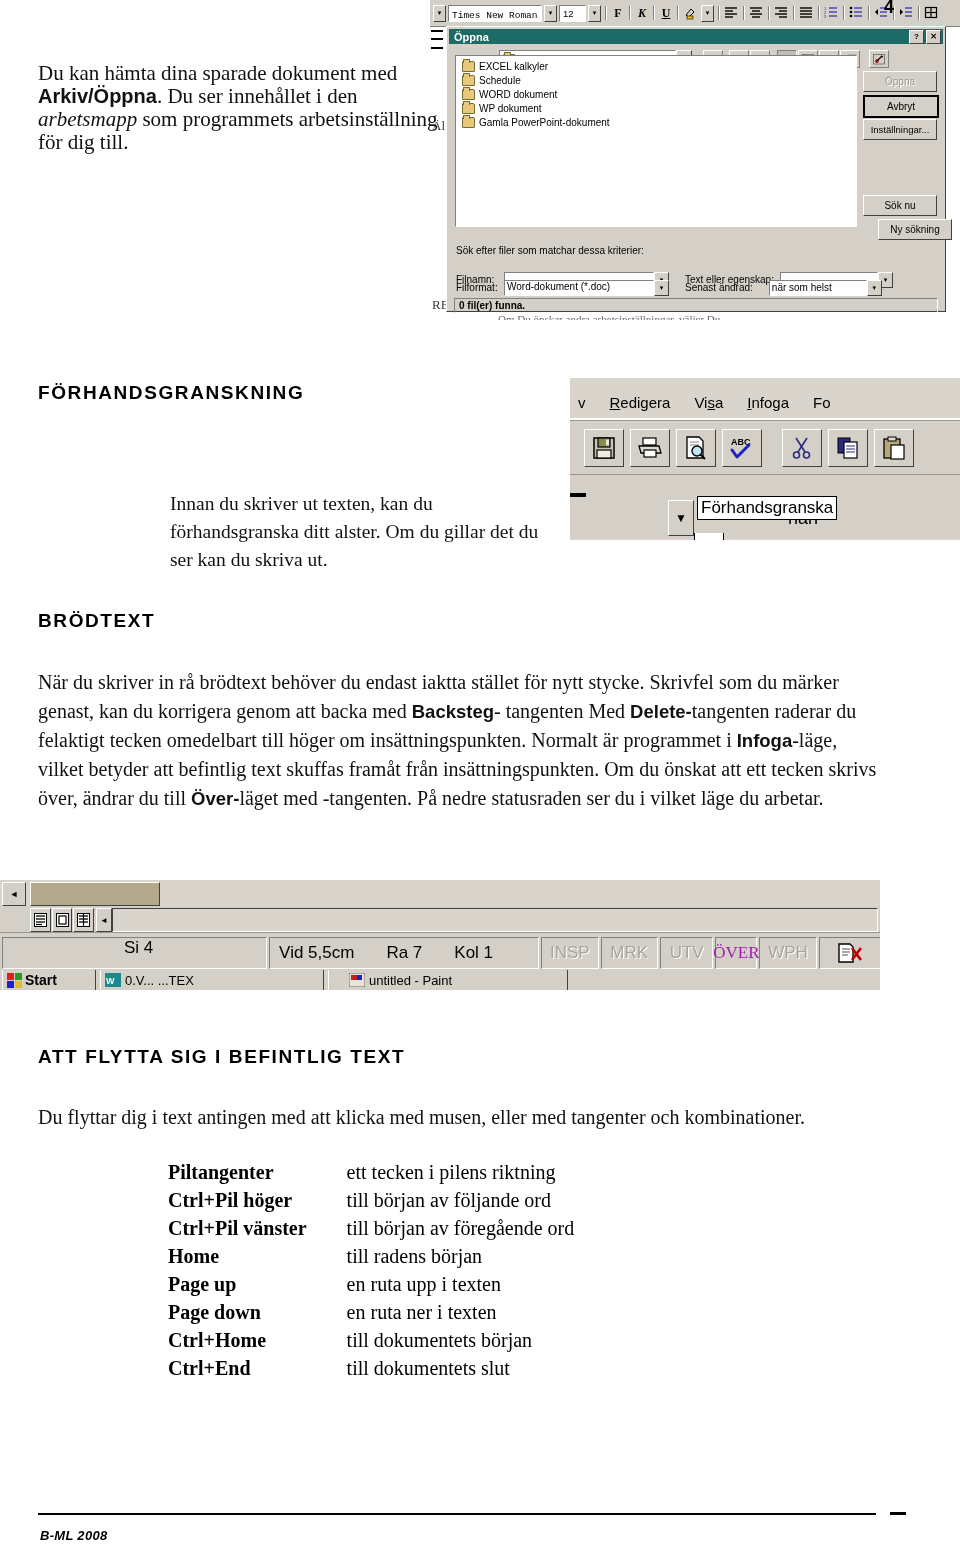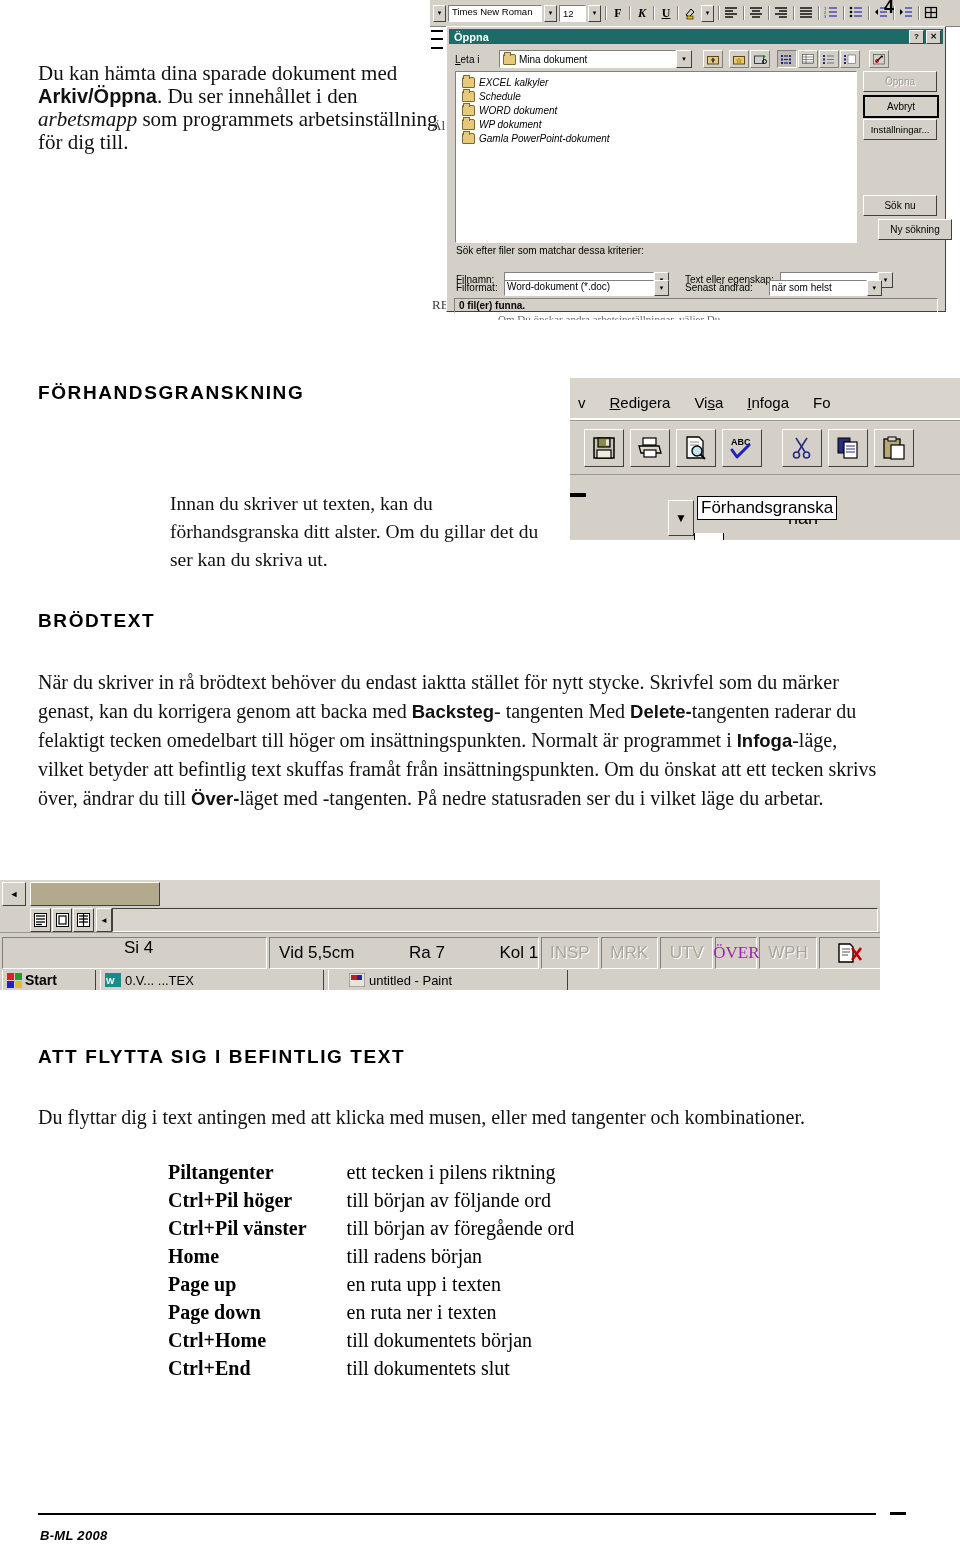--- a/index.html
+++ b/index.html
@@ -83,21 +83,21 @@
 
 <div class="abs win" style="left:430px;top:0px;width:530px;height:320px;overflow:hidden;">
 
   <div class="abs bgtext" style="left:2px;top:118px;font-size:13px;color:#3a3a3a;">Äl</div>
   <div class="abs bgtext" style="left:2px;top:297px;font-size:13px;color:#3a3a3a;">RE</div>
   <div class="abs bgtext" style="left:68px;top:313px;font-size:11px;color:#6a6a6a;">Om Du önskar andra arbetsinställningar, väljer Du</div>
 
   <div class="abs face" style="left:0;top:0;width:530px;height:26px;border-bottom:1px solid #808080;
               display:flex;align-items:center;padding-left:3px;gap:2px;">
     <div class="arrowbtn" style="width:11px;height:15px;">▾</div>
-    <div class="field" style="width:92px;height:15px;display:flex;align-items:flex-start;">
+    <div class="field" style="width:92px;height:15px;display:flex;align-items:flex-end;font-family:Liberation Mono, monospace;">
       <span style="padding-left:3px;font-size:9.5px;">Times New Roman</span>
     </div>
     <div class="arrowbtn" style="width:11px;height:15px;">▾</div>
     <div class="field" style="width:25px;height:15px;display:flex;align-items:center;">
       <span style="padding-left:3px;font-size:9.5px;">12</span>
     </div>
     <div class="arrowbtn" style="width:11px;height:15px;">▾</div>
     <div class="sep"></div>
     <div class="abs serif b" style="position:static;width:14px;text-align:center;font-size:12px;">F</div>
     <div class="sep"></div>
@@ -302,21 +302,21 @@
       <div class="toolico">
         <svg width="13" height="11" viewBox="0 0 13 11">
             <rect x="0.5" y="0.5" width="11" height="9.5" fill="#d4d0c8" stroke="#404040" stroke-width="0.6"></rect>
             <path d="M3 8 L9 2" stroke="#000" stroke-width="1.2"></path>
             <path d="M8 1.5 L10 2 L9.5 4 Z" fill="#000"></path>
             <circle cx="4" cy="7" r="1.6" fill="none" stroke="#b00" stroke-width="0.8"></circle>
           </svg>
       </div>
     </div>
 
-    <div class="field abs" style="left:8px;top:44px;width:400px;height:170px;overflow:hidden;font-style:italic;">
+    <div class="field abs" style="left:8px;top:28px;width:400px;height:170px;overflow:hidden;">
       <div style="padding:3px 0 0 3px;">
           <div style="display: flex; align-items: center; gap: 4px; height: 14px; padding-left: 3px;">
             <span class="folder"></span>
             <span style="font-size: 10px;">EXCEL kalkyler</span>
           </div>
           <div style="display: flex; align-items: center; gap: 4px; height: 14px; padding-left: 3px;">
             <span class="folder"></span>
             <span style="font-size: 10px;">Schedule</span>
           </div>
           <div style="display: flex; align-items: center; gap: 4px; height: 14px; padding-left: 3px;">
@@ -508,21 +508,21 @@
   <div class="abs out face" style="left:96px;top:28px;width:14px;height:22px;display:flex;align-items:center;justify-content:center;font-size:8px;">◄</div>
   <div class="abs in" style="left:112px;top:28px;width:764px;height:22px;background:#d9d5cc;"></div>
 
   <div class="abs face" style="left:0;top:53px;width:880px;height:36px;display:flex;align-items:center;padding:2px 2px;gap:2px;
               border-bottom:1px solid #9a968e;">
     <div class="statcell" style="width:258px;height:30px;padding-left:8px;gap:44px;font-size:17px;flex-direction:column;">
       <span>Si 4</span>
       <span>Avs 1</span>
       <span>4/4</span>
     </div>
-    <div class="statcell" style="width:262px;height:30px;padding-left:9px;gap:32px;font-size:17px;justify-content:space-between;">
+    <div class="statcell" style="width:262px;height:30px;padding-left:9px;gap:32px;font-size:17px;">
       <span>Vid 5,5cm</span>
       <span>Ra 7</span>
       <span>Kol 1</span>
     </div>
     <div class="statcell ghost" style="width:56px;height:30px;justify-content:center;font-size:17px;">INSP</div>
     <div class="statcell ghost" style="width:56px;height:30px;justify-content:center;font-size:17px;">MRK</div>
     <div class="statcell ghost" style="width:52px;height:30px;justify-content:center;font-size:17px;">UTV</div>
     <div class="statcell" style="width:40px;height:30px;justify-content:center;font-size:17px;color:#a21caf;font-family:Liberation Serif, serif;">ÖVER</div>
     <div class="statcell ghost" style="width:56px;height:30px;justify-content:center;font-size:17px;">WPH</div>
     <div class="statcell" style="width:62px;height:30px;justify-content:center;">

